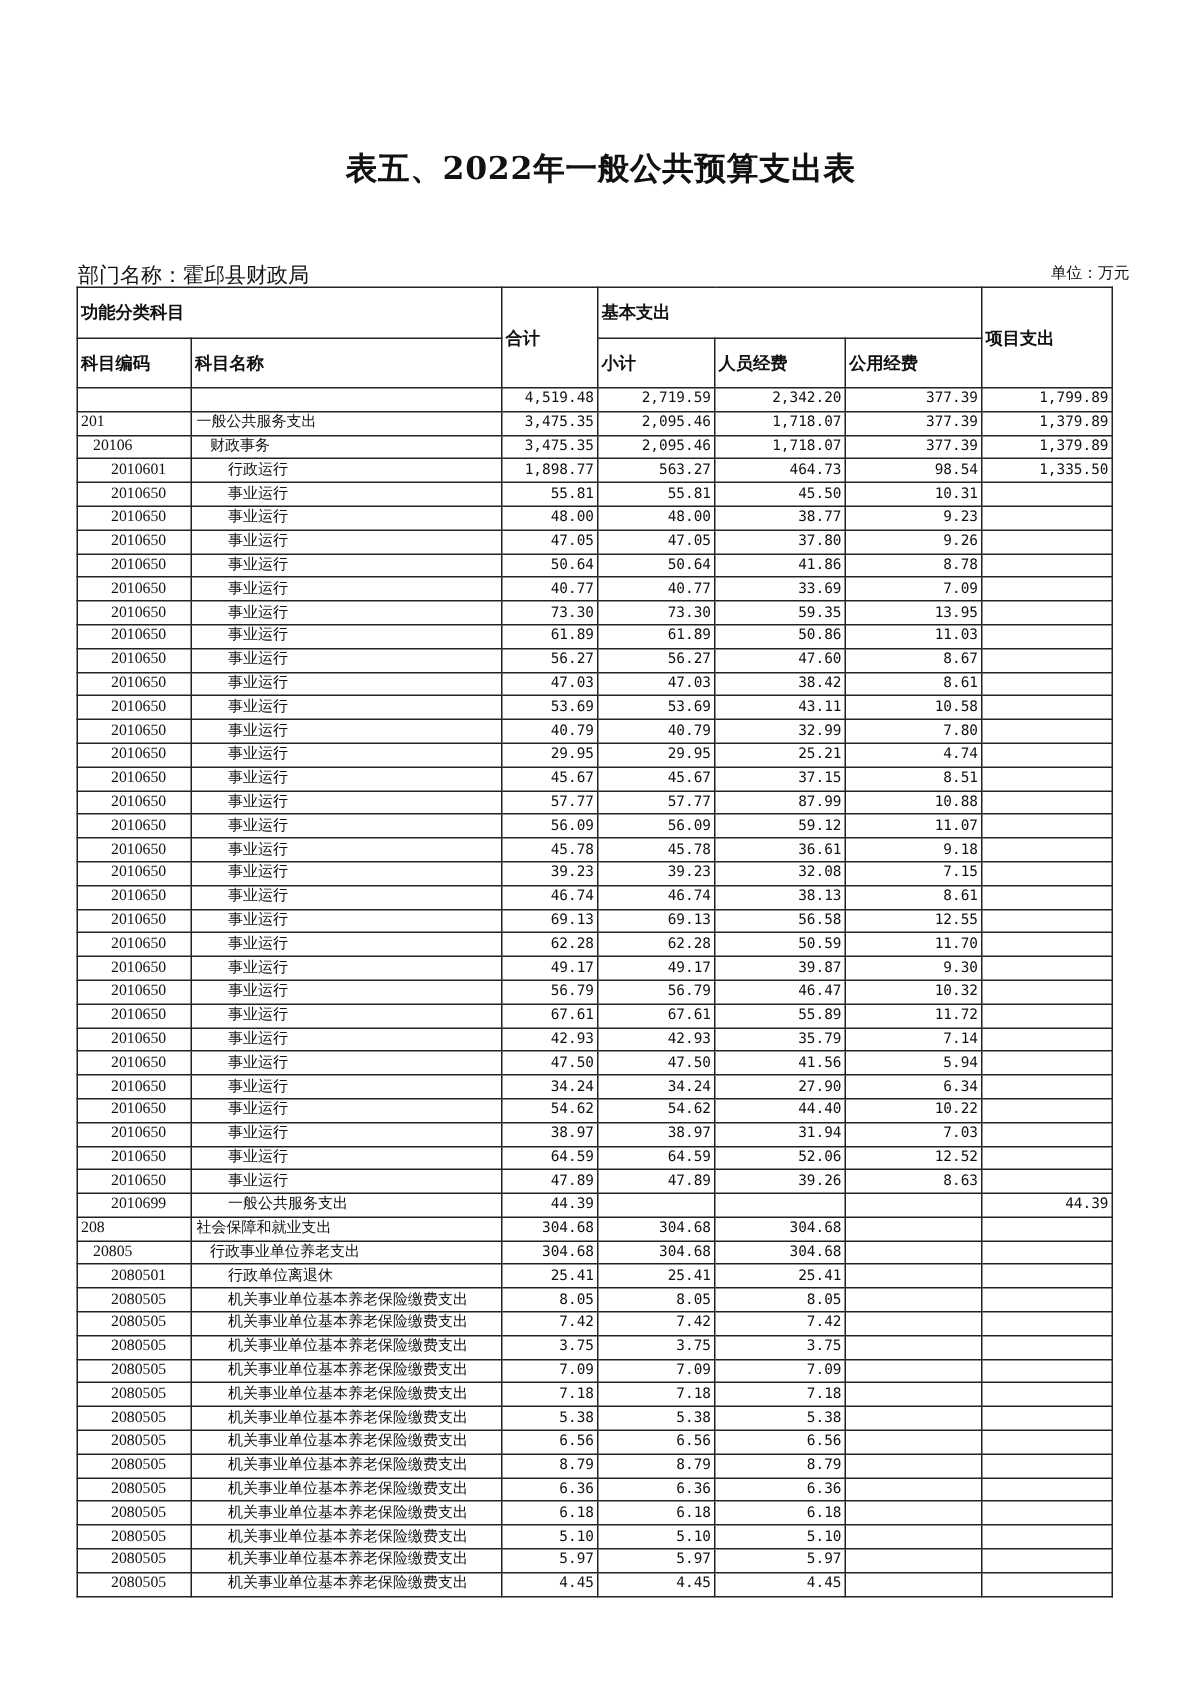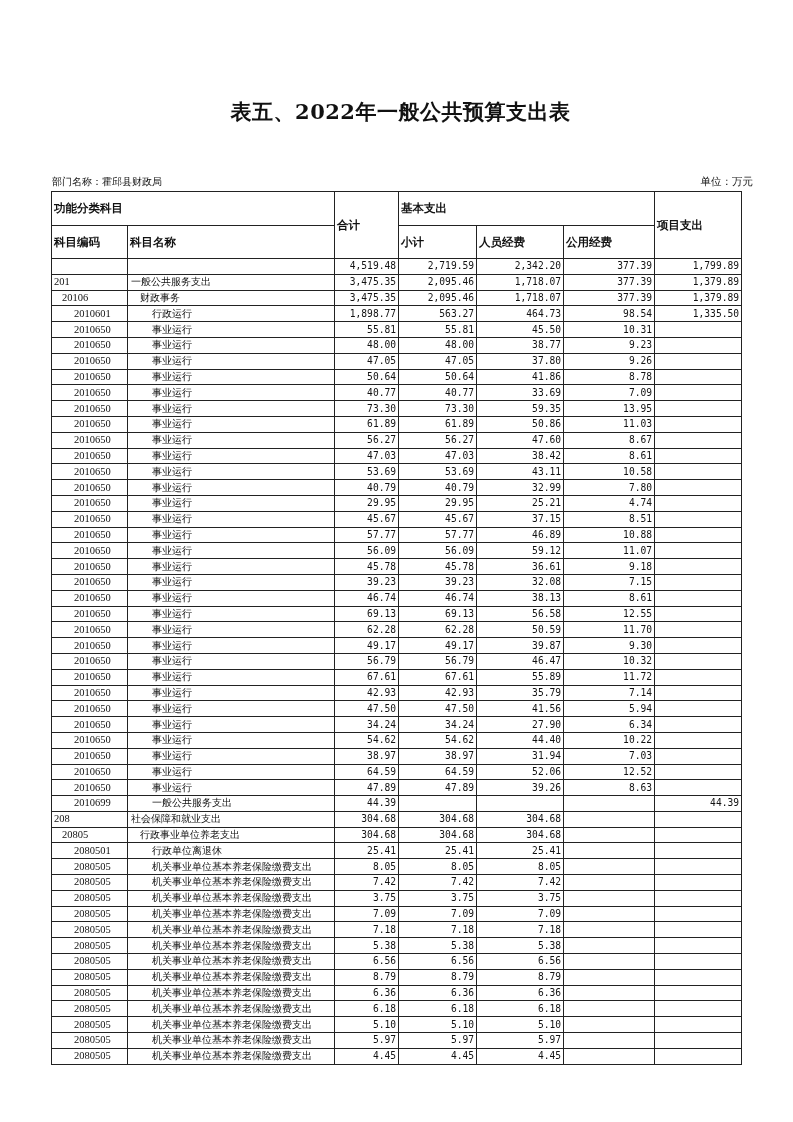--- a/index.html
+++ b/index.html
@@ -1,20 +1,20 @@
 <!DOCTYPE html>
 <html><head>
 <meta charset="utf-8">
 <style>
   html, body { margin:0; padding:0; background:#ffffff; }
   body { width:793px; height:1122px; position:relative; overflow:hidden;
          font-family:"DejaVu Serif", "Liberation Serif", serif; color:#111; }
   #title { position:absolute; left:4px; width:793px; top:98px; text-align:center;
            font-size:21px; font-weight:bold; letter-spacing:0.5px; }
-  #dept { position:absolute; left:52px; top:175px; font-size:10px; }
+  #dept { position:absolute; left:52px; top:175px; font-size:14px; }
   #unit { position:absolute; right:40px; top:175px; font-size:10.5px;margin-left:33px; }
   table { position:absolute; left:51px; top:191px; border-collapse:collapse;
           table-layout:fixed; width:690px; }
   td, th { border:1px solid #222; padding:0 2px; overflow:hidden; white-space:nowrap; }
   thead th { font-family:"DejaVu Sans", "Liberation Sans", sans-serif; font-weight:bold;
              font-size:11.5px; text-align:left; }
   thead tr.r1 th { height:33px; }
   thead tr.r2 th { height:32px; }
   tbody td { height:14.8px; font-size:10px; line-height:14px; }
   tbody td.num { text-align:right; font-family:"DejaVu Sans Mono", "Liberation Mono", monospace; font-size:9.6px; }
@@ -211,21 +211,21 @@
         <td class="num">45.67</td>
         <td class="num">37.15</td>
         <td class="num">8.51</td>
         <td class="num"></td>
       </tr>
       <tr>
         <td class="code lv3">2010650</td>
         <td class="nm3">事业运行</td>
         <td class="num">57.77</td>
         <td class="num">57.77</td>
-        <td class="num">46.89</td>
+        <td class="num">87.99</td>
         <td class="num">10.88</td>
         <td class="num"></td>
       </tr>
       <tr>
         <td class="code lv3">2010650</td>
         <td class="nm3">事业运行</td>
         <td class="num">56.09</td>
         <td class="num">56.09</td>
         <td class="num">59.12</td>
         <td class="num">11.07</td>

